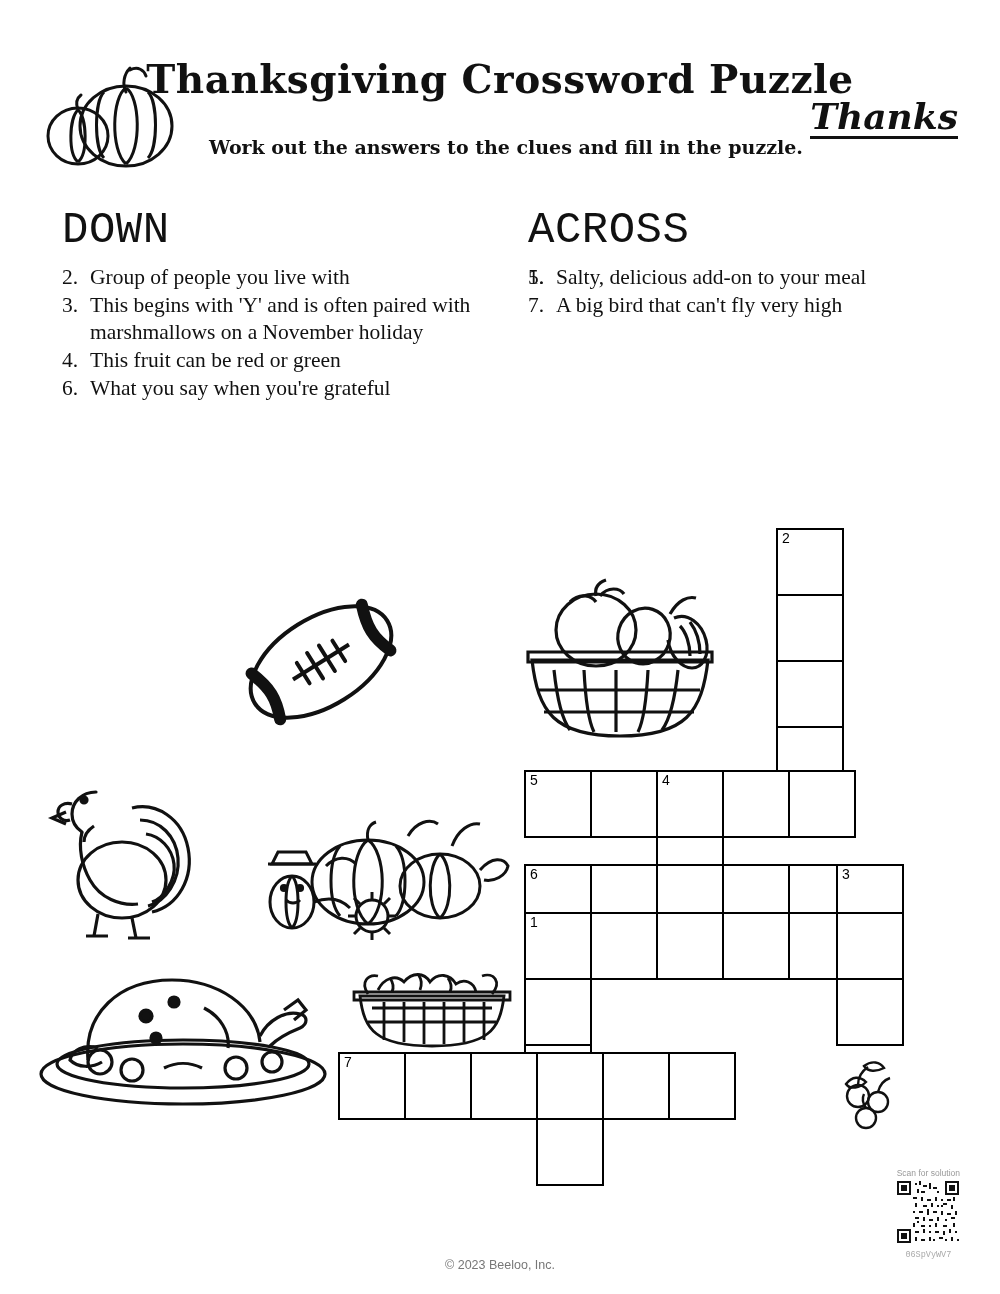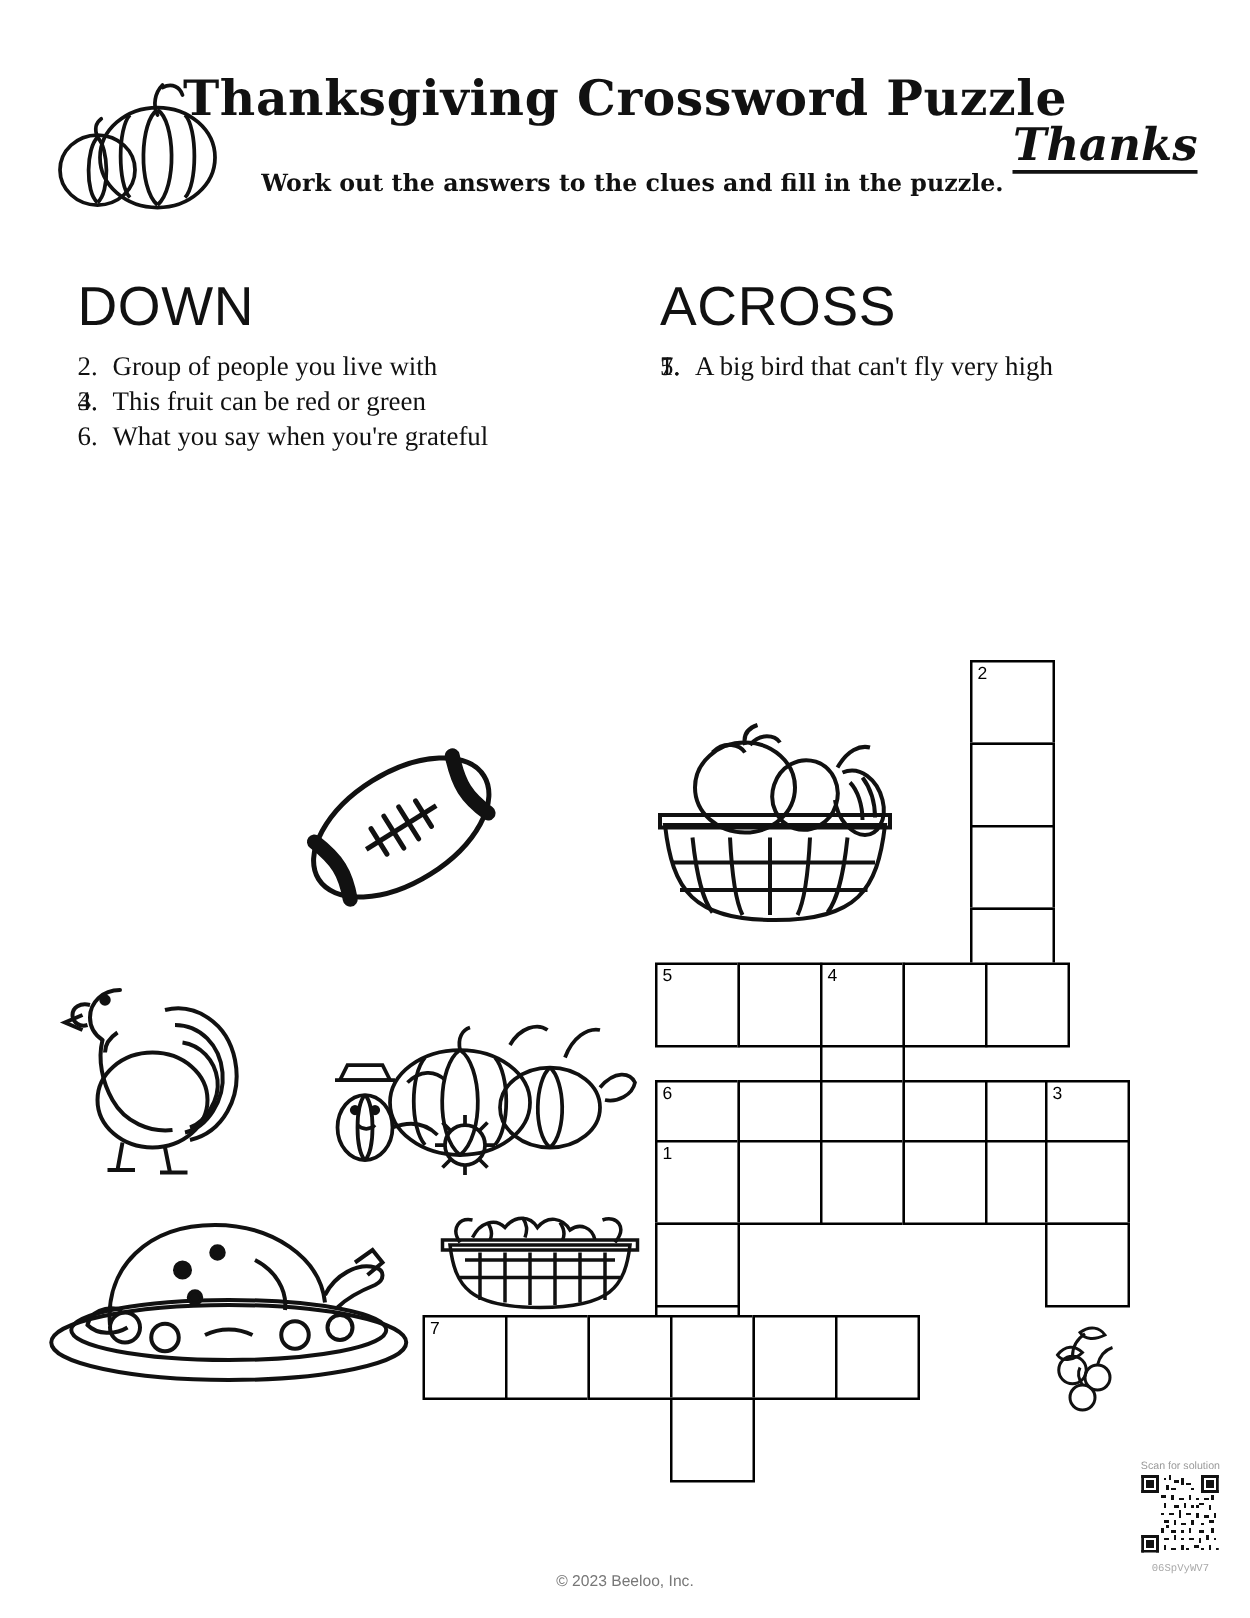--- a/index.html
+++ b/index.html
@@ -41,22 +41,22 @@
     padding-bottom: 2px;
     line-height: 1;
   }
 
   
   .clues { position: absolute; top: 208px; left: 0; width: 1000px; height: 290px; }
   .col { position: absolute; top: 0; }
   .col-down { left: 62px; width: 440px; }
   .col-across { left: 528px; width: 420px; }
   .col h2 {
-    margin: 16px 0 12px 0;
-    font-family: Liberation Sans, sans-serif;
+    margin: 0 0 12px 0;
+    font-family: Liberation Mono, monospace;
     font-weight: 400;
     font-size: 44px;
     letter-spacing: 0.5px;
     line-height: 1;
   }
   ol.clue-list { list-style: none; margin: 0; padding: 0; }
   ol.clue-list li {
     position: relative;
     font-family: "Liberation Serif", serif;
     font-size: 21.5px;
@@ -98,21 +98,21 @@
     font-size: 28px;
     letter-spacing: -0.5px;
   }
   .copyright {
     position: absolute; left: 0; right: 0; bottom: 22px;
     text-align: center;
     font-family: "Liberation Sans", sans-serif;
     font-size: 12.5px;
     color: #777;
   }
-  .qr-wrap { position: absolute; right: 24px; bottom: 34px; text-align: center; }
+  .qr-wrap { position: absolute; right: 40px; bottom: 34px; text-align: center; }
   .qr-label {
     font-family: "Liberation Sans", sans-serif;
     font-size: 8.5px; color: #999; margin-bottom: 3px;
   }
   .qr { width: 62px; height: 62px; }
   .qr-code-text {
     font-family: Liberation Mono, monospace;
     font-size: 8.5px; color: #aaa; margin-top: 3px;
   }
 </style>
@@ -146,40 +146,42 @@
 
     <div class="col col-down">
       <h2>DOWN</h2>
       <ol class="clue-list">
         <li>
           <span class="num">2.</span>
           <span>Group of people you live with</span>
         </li>
         <li>
           <span class="num">3.</span>
+          <span>This begins with 'Y' and is often paired with marshmallows on a November holiday</span>
         </li>
         <li>
           <span class="num">4.</span>
           <span>This fruit can be red or green</span>
         </li>
         <li>
           <span class="num">6.</span>
           <span>What you say when you're grateful</span>
         </li>
       </ol>
     </div>
 
     <div class="col col-across">
       <h2>ACROSS</h2>
       <ol class="clue-list">
         <li>
           <span class="num">1.</span>
         </li>
         <li>
           <span class="num">5.</span>
+          <span>Salty, delicious add-on to your meal</span>
         </li>
         <li>
           <span class="num">7.</span>
           <span>A big bird that can't fly very high</span>
         </li>
       </ol>
     </div>
   </div>
 
   <div class="art">

